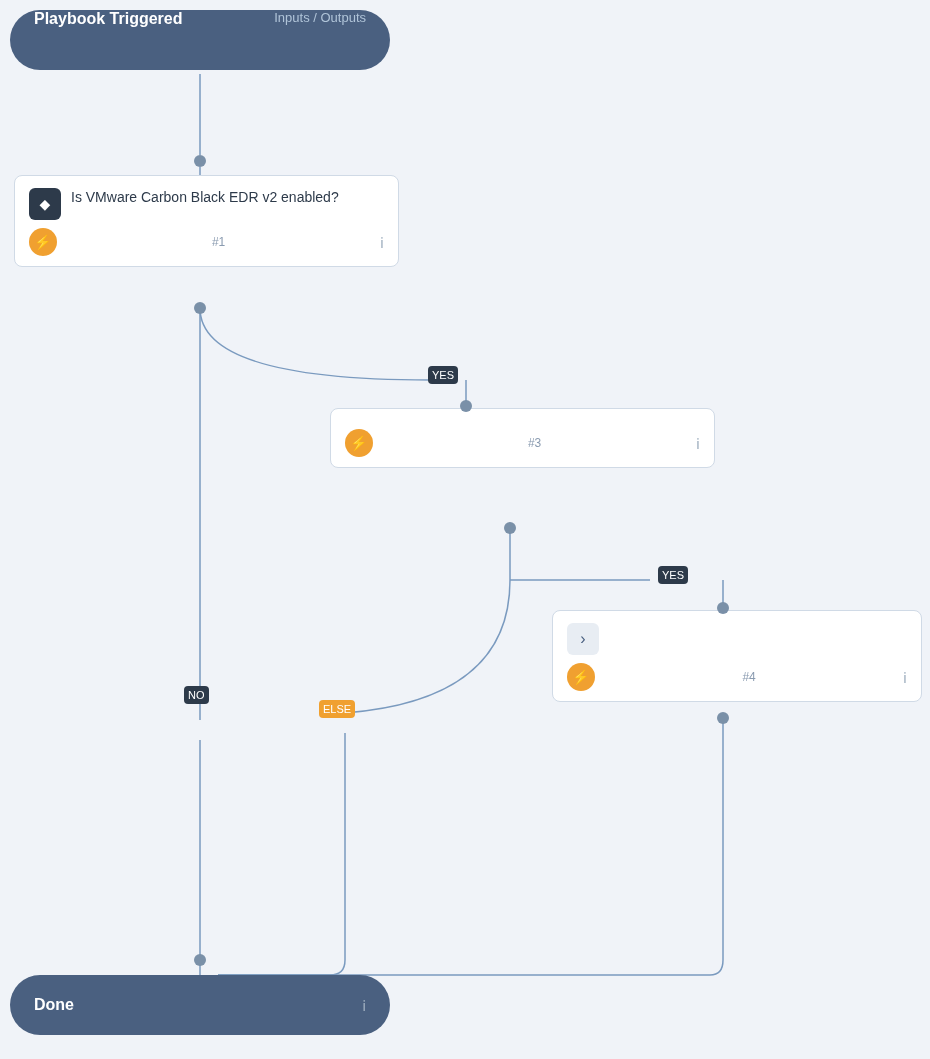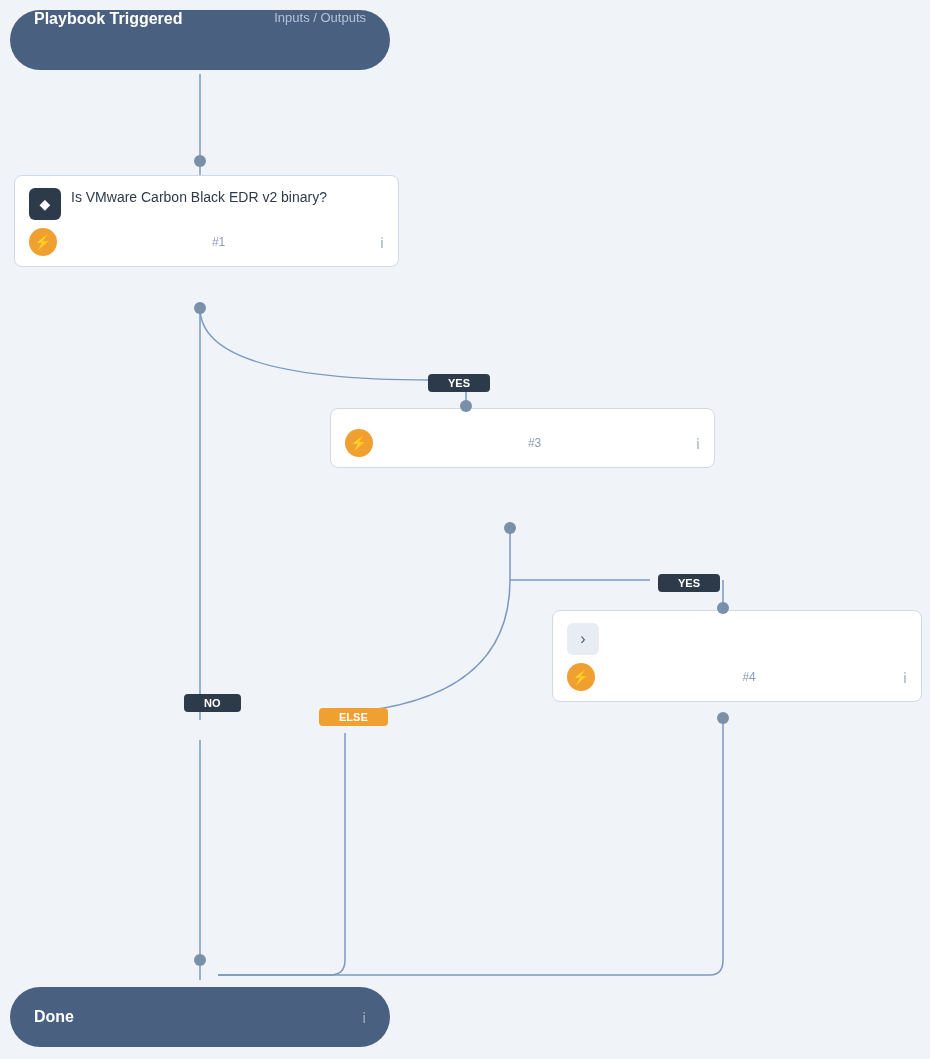--- a/index.html
+++ b/index.html
@@ -187,26 +187,25 @@
     .node-done .title {
       color: #fff;
       font-size: 16px;
       font-weight: 600;
     }
 
     
     .connector-label {
       position: absolute;
       border-radius: 4px;
-      padding: 3px 20px;
+      padding: 3px 4px;
       font-size: 11px;
-      font-weight: 700;
+      font-weight: 400;
       color: #fff;
       z-index: 10;
-      margin-top: 8px;
     }
 
     .label-yes {
       background: #2d3a4a;
     }
 
     .label-no {
       background: #2d3a4a;
     }
 
@@ -267,21 +266,21 @@
   <div class="junction" style="left:194px; top:954px;"></div>
 
   <div class="node node-trigger" style="top:10px; left:10px;">
     <span class="title">Playbook Triggered</span>
     <span class="io-btn">Inputs / Outputs</span>
   </div>
 
   <div class="node node-condition" style="top:175px; left:14px; width:385px;">
     <div class="cond-header">
       <div class="diamond-icon"></div>
-      <span class="cond-text">Is VMware Carbon Black EDR v2 binary?</span>
+      <span class="cond-text">Is VMware Carbon Black EDR v2 enabled?</span>
     </div>
     <div class="cond-footer">
       <div class="lightning-badge">⚡</div>
       <span class="node-num">#1</span>
       <span class="info-icon">ℹ</span>
     </div>
   </div>
 
   <div class="connector-label label-yes" style="left:428px; top:366px;">
     <span>YES</span>
@@ -311,18 +310,18 @@
   </div>
 
   <div class="connector-label label-no" style="left:184px; top:686px;">
     <span>NO</span>
   </div>
 
   <div class="connector-label label-else" style="left:319px; top:700px;">
     <span>ELSE</span>
   </div>
 
-  <div class="node node-done" style="bottom:12px; left:10px; width:380px; position:absolute;">
+  <div class="node node-done" style="bottom:24px; left:10px; width:380px; position:absolute;">
     <span class="title">Done</span>
     <span class="info-icon">ℹ</span>
   </div>
 
 </div>
 
 </body></html>

